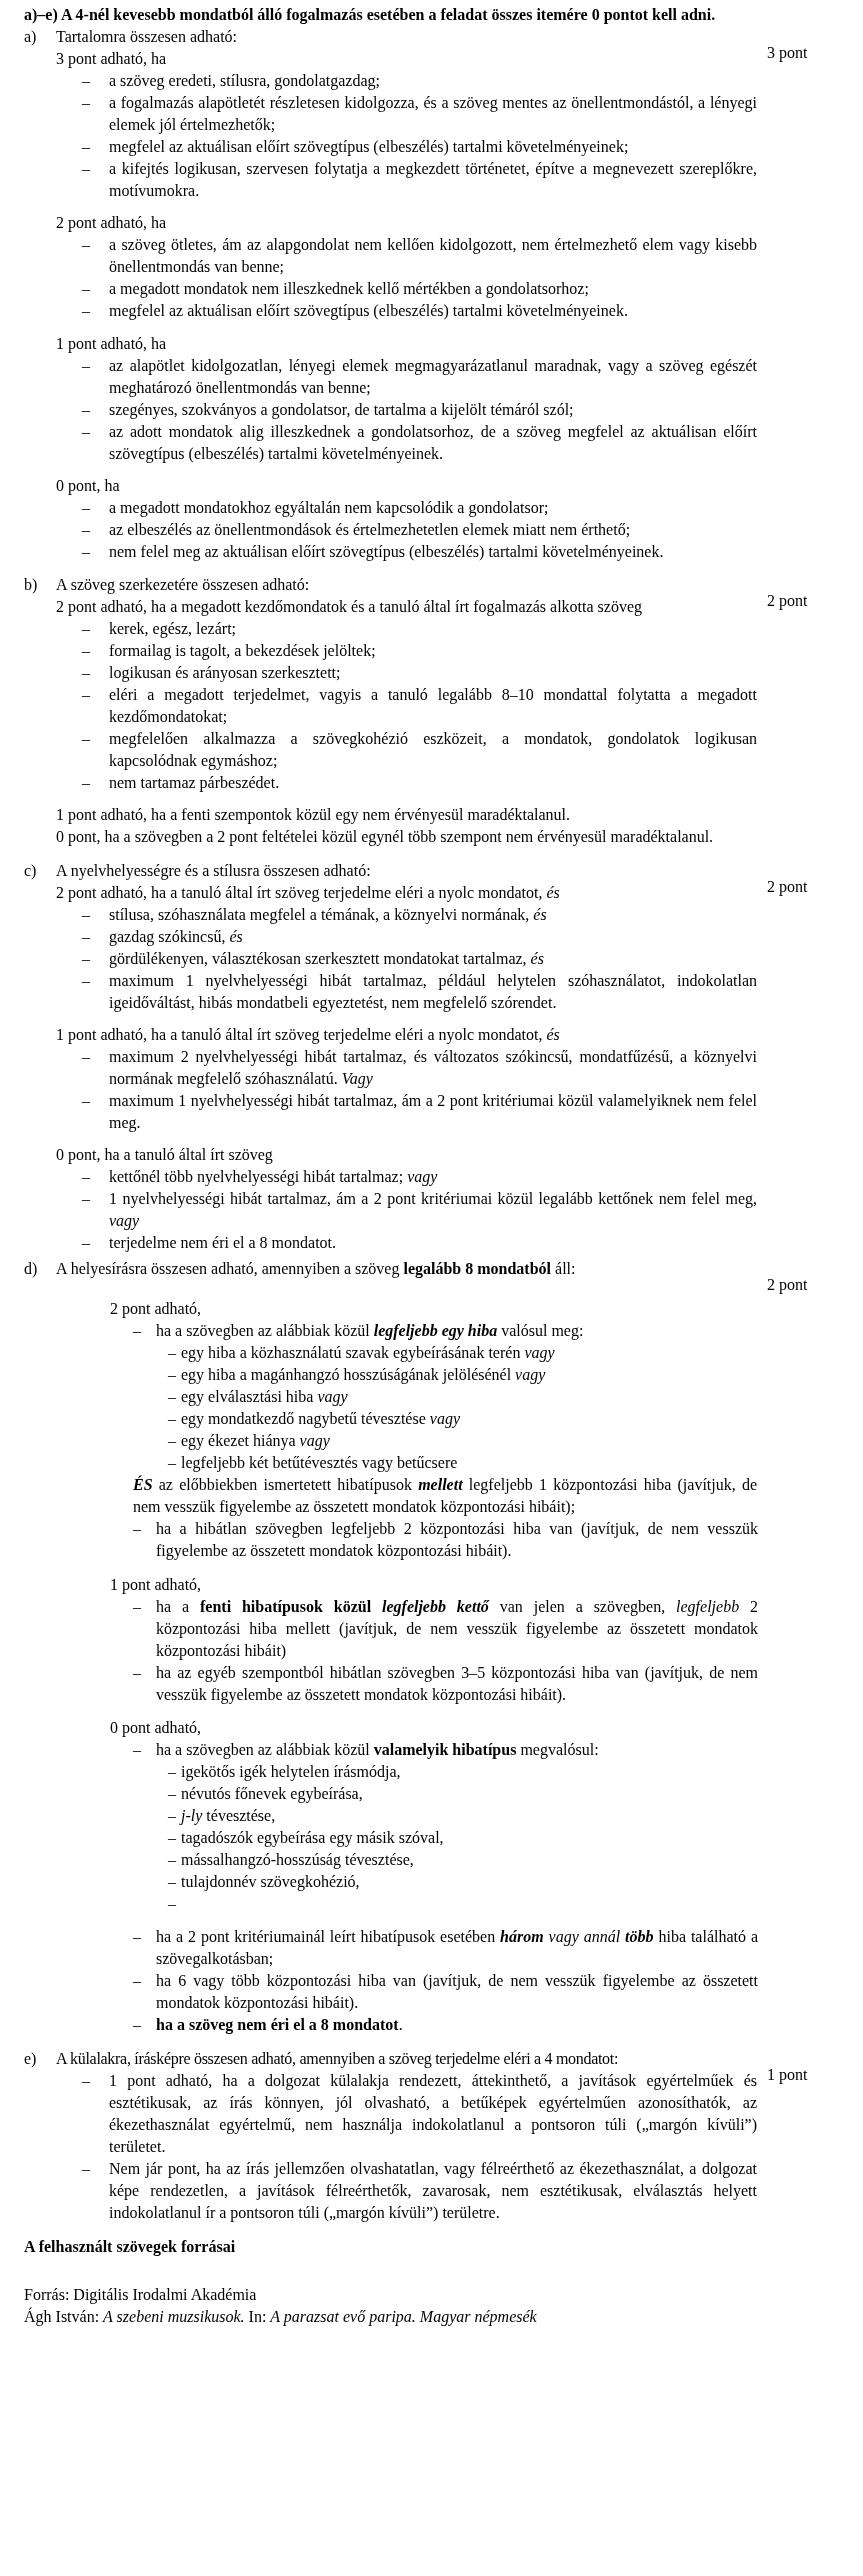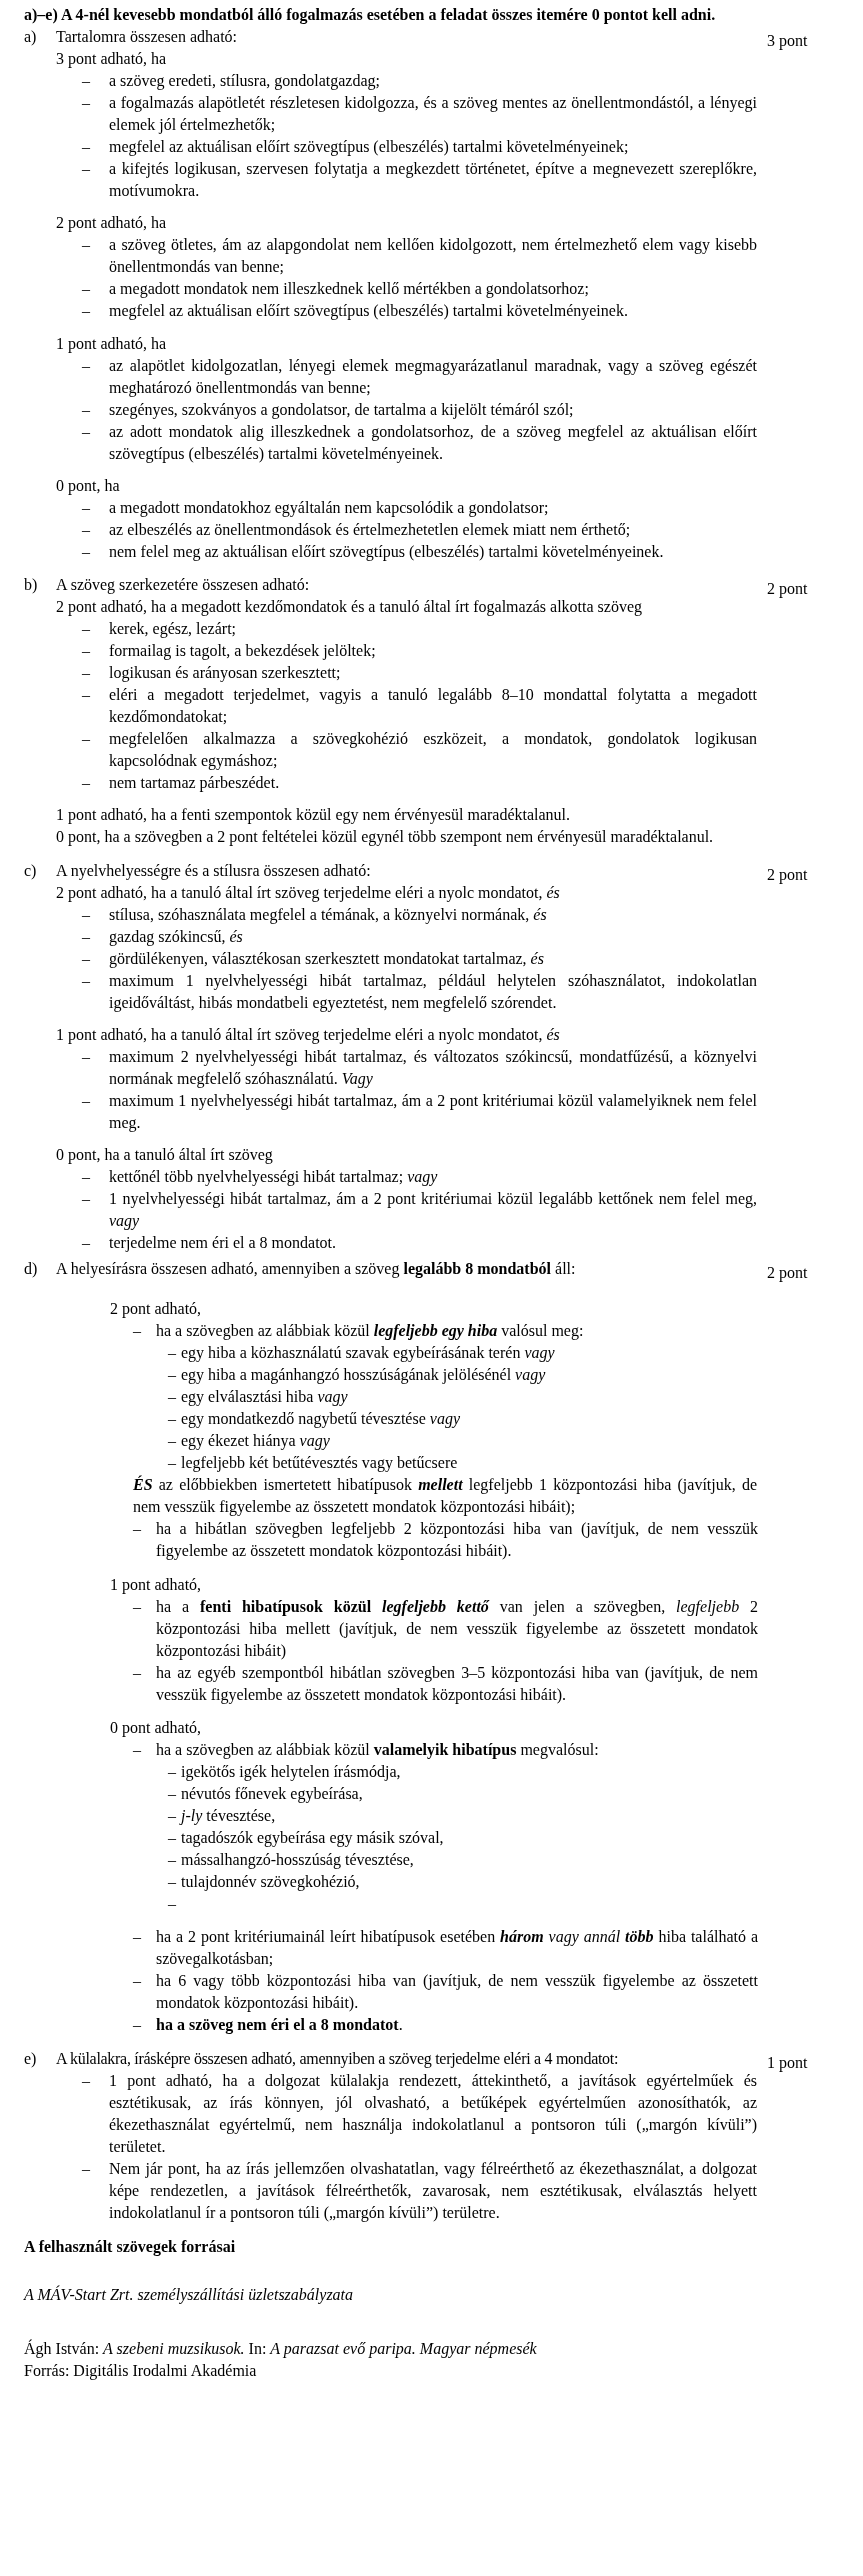--- a/index.html
+++ b/index.html
@@ -16,21 +16,21 @@
   .b { font-weight: bold; }
   .i { font-style: italic; }
   .bi { font-weight: bold; font-style: italic; }
 
   .intro { width: 733px; text-align: justify; font-weight: bold; margin-bottom: 0; }
 
   .section { position: relative; }
   .sec-head { position: relative; display: flex; }
   .sec-label { width: 32px; flex: none; }
   .sec-title { width: 701px; flex: none; }
-  .sec-points { position: absolute; left: 743px; top: 4px; white-space: nowrap; }
+  .sec-points { position: absolute; left: 743px; top: 16px; white-space: nowrap; }
 
   .block { margin-left: 32px; width: 701px; }
   .block-gap { margin-top: 10.3px; }
   .para { text-align: justify; }
 
   .bullet { display: flex; }
   .bullet .dash { width: 53px; flex: none; padding-left: 26px; box-sizing: border-box; }
   .bullet .btext { width: 648px; flex: none; text-align: justify; }
 
   
@@ -349,20 +349,19 @@
         </div>
         <div class="bullet">
           <span class="dash">–</span>
           <span class="btext"><span>Nem jár pont, ha az írás jellemzően olvashatatlan, vagy félreérthető az ékezethasználat, a dolgozat képe rendezetlen, a javítások félreérthetők, zavarosak, nem esztétikusak, elválasztás helyett indokolatlanul ír a pontsoron túli („margón kívüli”) területre.</span></span>
         </div>
       </div>
   </div>
 
   <div class="sources">
     <div class="sources-title">A felhasznált szövegek forrásai</div>
-    <div class="src-gap"><span class="i">A MÁV-Start Zrt. személyszállítási üzletszabályzata</span></div>
     <div>
+        <div class="para"><span>Forrás: Digitális Irodalmi Akadémia</span></div>
         <div class="para"><span>Ágh István: </span><span class="i">A szebeni muzsikusok.</span><span> In: </span><span class="i">A parazsat evő paripa. Magyar népmesék</span></div>
-        <div class="para"><span>Forrás: Digitális Irodalmi Akadémia</span></div>
       </div>
   </div>
 </div>
 
 
 </body></html>

